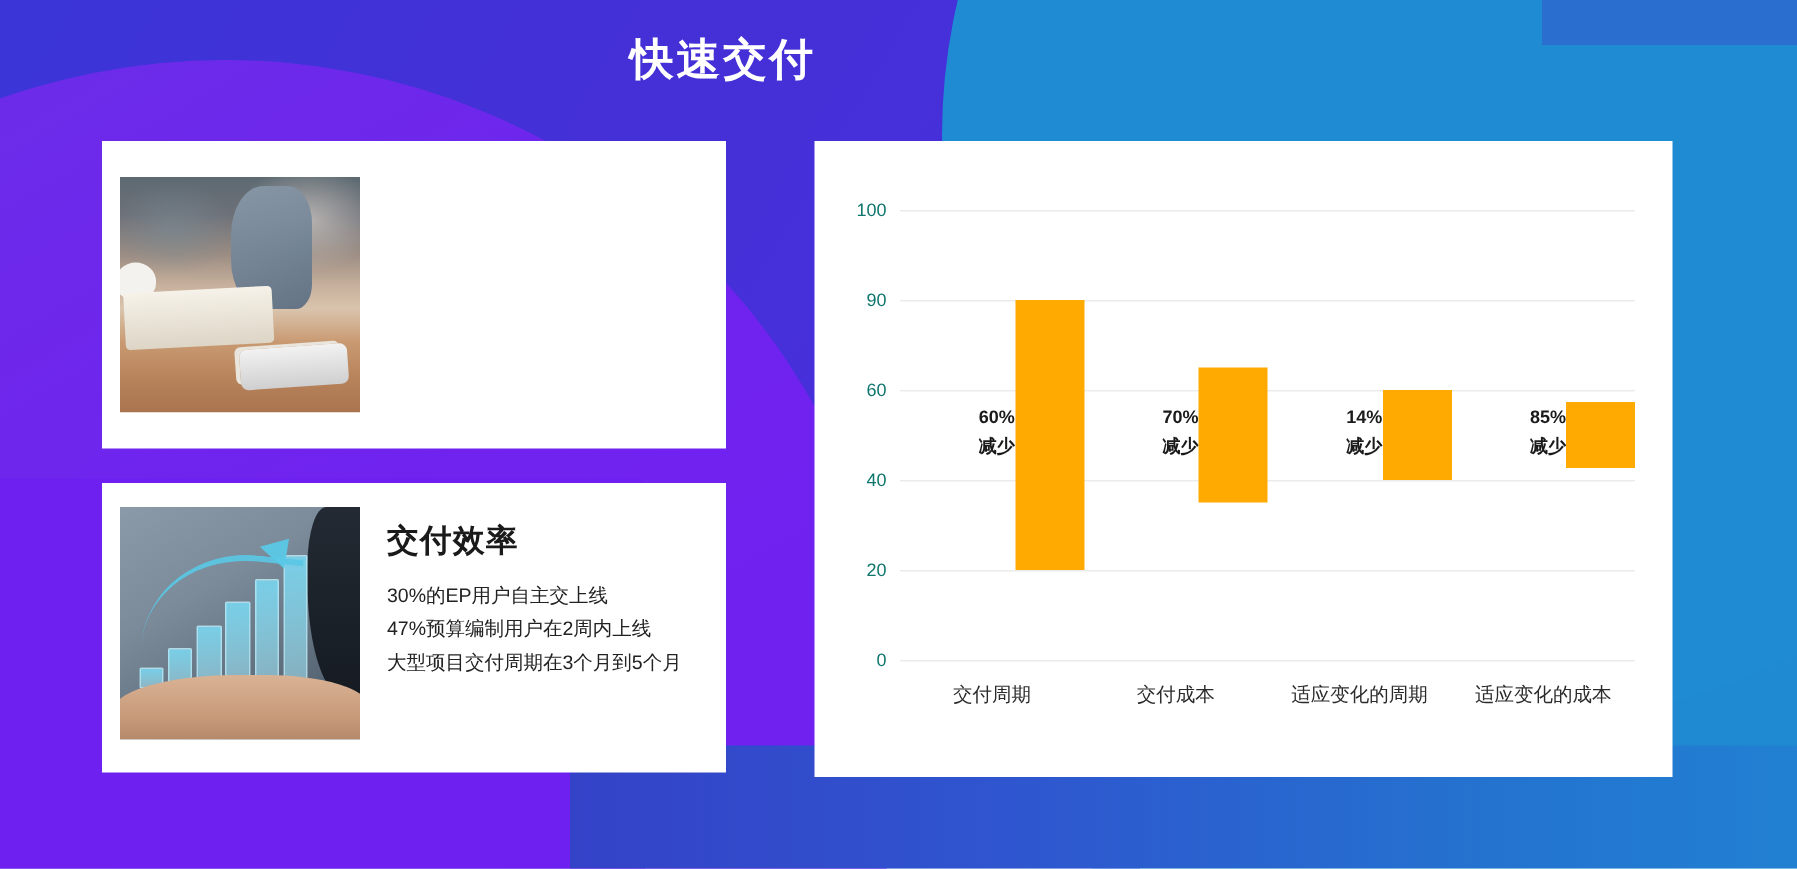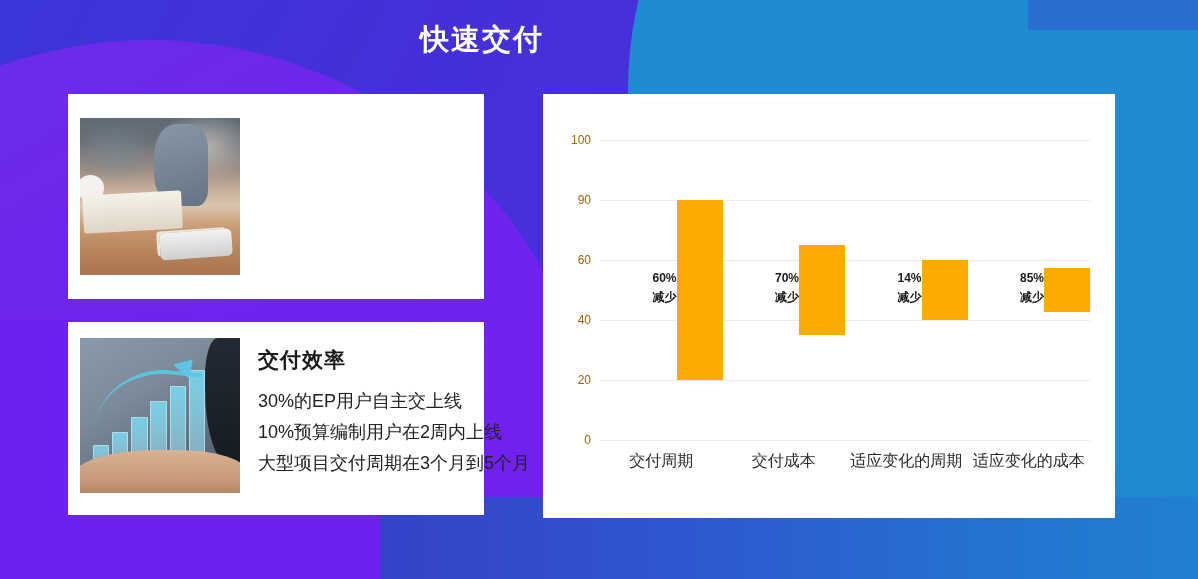--- a/index.html
+++ b/index.html
@@ -138,21 +138,21 @@
     margin: 0;
     padding: 0;
     list-style: none;
   }
   .card-line {
     font-size: 13px;
     color: #222222;
     line-height: 1.72;
     white-space: nowrap;
   }
-  #card-delivery .card-line { font-size: 18px; }
+  #card-delivery .card-line { font-size: 13px; }
 
   
   .photo-study {
     width: 100%; height: 100%;
     background:
       radial-gradient(ellipse 60px 45px at 22% 22%, rgba(120,140,150,.55), rgba(120,140,150,0) 70%),
       radial-gradient(ellipse 70px 50px at 78% 18%, rgba(205,200,195,.75), rgba(205,200,195,0) 70%),
       linear-gradient(180deg,
         #5d6a72 0%,
         #6d7078 16%,
@@ -263,21 +263,21 @@
     left: 0; right: 0;
     height: 1px;
     background: #ebebeb;
   }
   .ytick {
     position: absolute;
     right: 100%;
     margin-right: 9px;
     transform: translateY(-50%);
     font-size: 12px;
-    color: #a16207;
+    color: #0f766e;
     white-space: nowrap;
   }
   .bars {
     position: absolute;
     left: 0; right: 0; top: 0; bottom: 0;
     display: flex;
     align-items: flex-end;
     justify-content: space-around;
   }
   .bar-col {
@@ -305,21 +305,21 @@
   .xaxis {
     position: absolute;
     left: 57px; right: 25px;
     bottom: 46px;
     display: flex;
     justify-content: space-around;
   }
   .xtick {
     width: 25%;
     text-align: center;
-    font-size: 16px;
+    font-size: 13px;
     color: #2b2b2b;
     white-space: nowrap;
   }
 </style>
 </head>
 <body>
 
 <div id="slide">
 
   <div class="bg-layer">
@@ -355,21 +355,21 @@
         <div class="g-bar" style="left:68%; width:9%;  height:56%;"></div>
         <div class="g-arrow"></div>
         <div class="g-arrowhead"></div>
         <div class="g-hand"></div>
       </div>
     </div>
     <div class="card-body">
       <div class="card-title">交付效率</div>
       <ul class="card-lines">
         <li class="card-line">30%的EP用户自主交上线</li>
-        <li class="card-line">10%预算编制用户在2周内上线</li>
+        <li class="card-line">47%预算编制用户在2周内上线</li>
         <li class="card-line">大型项目交付周期在3个月到5个月</li>
       </ul>
     </div>
   </div>
 
   <div id="chart-panel">
     <div class="plot" id="plot-area">
         <div class="gridline" style="top: 0%;">
           <span class="ytick">100</span>
         </div>

